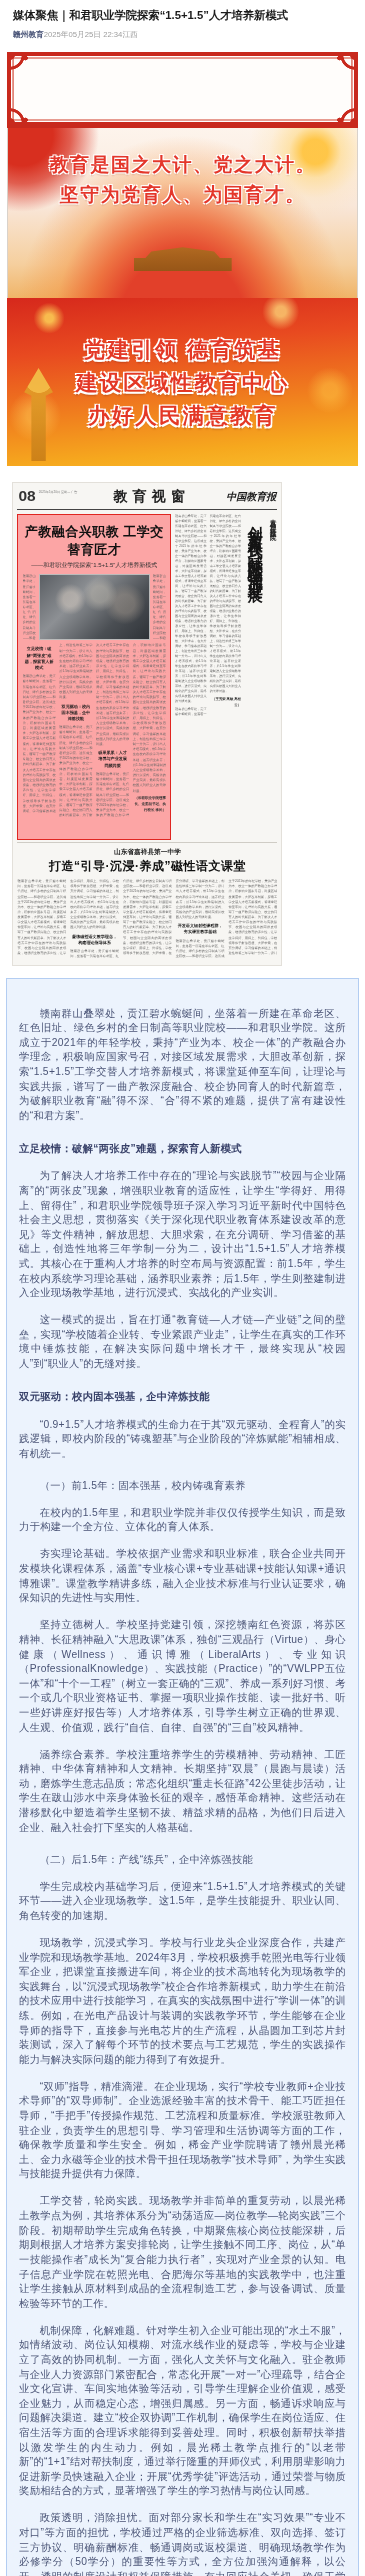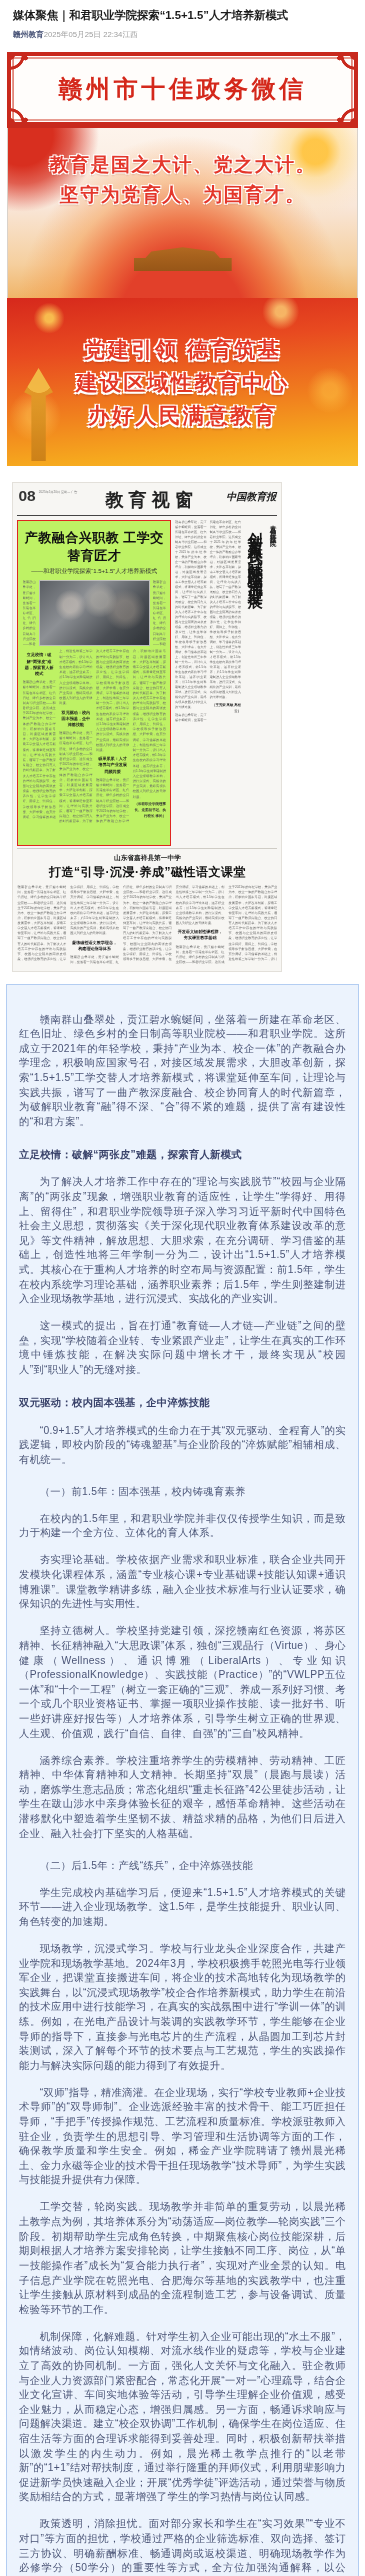--- a/index.html
+++ b/index.html
@@ -45,24 +45,24 @@
   .gold-line{font-size:21.6px;font-weight:900;color:#e43826;letter-spacing:2.1px;white-space:nowrap;
     text-shadow:-1.5px -1.5px 0 #fff,1.5px -1.5px 0 #fff,-1.5px 1.5px 0 #fff,1.5px 1.5px 0 #fff,0 2.6px 2.1px rgba(90,20,5,.35);}
   .gold-pillar{position:absolute;left:13.4px;bottom:5.2px;width:36px;height:93px;
     background:radial-gradient(circle at 50% 12%, #f3c24a 0 13.4px, transparent 14px),linear-gradient(#e9a62e,#c97e18);
     clip-path:polygon(30% 100%,30% 30%,10% 26%,50% 0,90% 26%,70% 30%,70% 100%);opacity:.9;}
   
   .paper{margin:15.5px 12.4px 0 12.4px;width:270px;background:#f7f6f3;border:0.5px solid #e3e0da;padding:4.1px 4.1px 5.2px 4.1px;box-sizing:border-box;color:#555;}
   .np-header{display:flex;align-items:flex-start;border-bottom:1px solid #444;padding:1px 1px 3.1px 1px;}
   .np-pageno{font-size:15.5px;font-weight:700;color:#333;line-height:1;}
   .np-datebox{font-size:3.1px;color:#777;margin-left:3.1px;line-height:1.6;padding-top:2.1px;}
-  .np-section{flex:1;text-align:center;font-family:"Liberation Serif","DejaVu Serif",serif;font-size:18px;font-weight:700;letter-spacing:5.2px;color:#222;}
+  .np-section{flex:1;text-align:center;font-family:"Liberation Serif","DejaVu Serif",serif;font-size:14px;font-weight:700;letter-spacing:5.2px;color:#222;}
   .np-masthead{font-family:Liberation Sans, sans-serif;font-size:10px;font-weight:900;font-style:italic;color:#1d1d1d;padding-top:2.1px;white-space:nowrap;}
   .np-main{display:flex;gap:4.1px;margin-top:4.1px;}
-  .np-redbox{width:219px;border:1.5px solid #e02621;background:#bef264;padding:4.1px;box-sizing:border-box;}
+  .np-redbox{width:219px;border:1.5px solid #e02621;background:#fca5a5;padding:4.1px;box-sizing:border-box;}
   .np-headline{text-align:center;font-size:13px;font-weight:900;color:#111;letter-spacing:0.5px;margin:4.1px 0 2.1px 0;}
   .np-subhead{text-align:center;font-size:6px;color:#333;margin-bottom:4.1px;}
   .np-rowA{display:flex;gap:3.1px;height:66px;overflow:hidden;margin-bottom:3.1px;}
   .np-colmini{flex:1;font-size:3.2px;line-height:1.6;text-align:justify;color:#666;overflow:hidden;}
   .np-photo{width:109px;height:64px;flex:none;border:0.5px solid #bbb;
     background:
       radial-gradient(circle at 28% 38%, rgba(210,200,190,.55) 0 7.2px, transparent 15.5px),
       radial-gradient(circle at 55% 30%, rgba(190,185,175,.5) 0 8.2px, transparent 17.5px),
       radial-gradient(circle at 78% 45%, rgba(160,150,140,.5) 0 9.3px, transparent 20.6px),
       linear-gradient(135deg,#5a5e63 0%,#8d9094 35%,#4b4f54 70%,#2e3237 100%);}
@@ -98,21 +98,20 @@
     <span class="wx-region">江西</span>
   </div>
 </div>
 
 <div class="banner">
   <div class="award-band">
     <span class="orn tl"></span>
     <span class="orn tr"></span>
     <span class="orn bl"></span>
     <span class="orn br"></span>
-    <span class="award-text">赣州市十佳政务微信</span>
   </div>
   <div class="poster">
     <div class="poster-lines">
       <div class="slogan">教育是国之大计、党之大计。</div>
       <div class="slogan">坚守为党育人、为国育才。</div>
     </div>
     <div class="poster-temple"></div>
   </div>
   <div class="gold-band">
     <div class="gold-pillar"></div>

